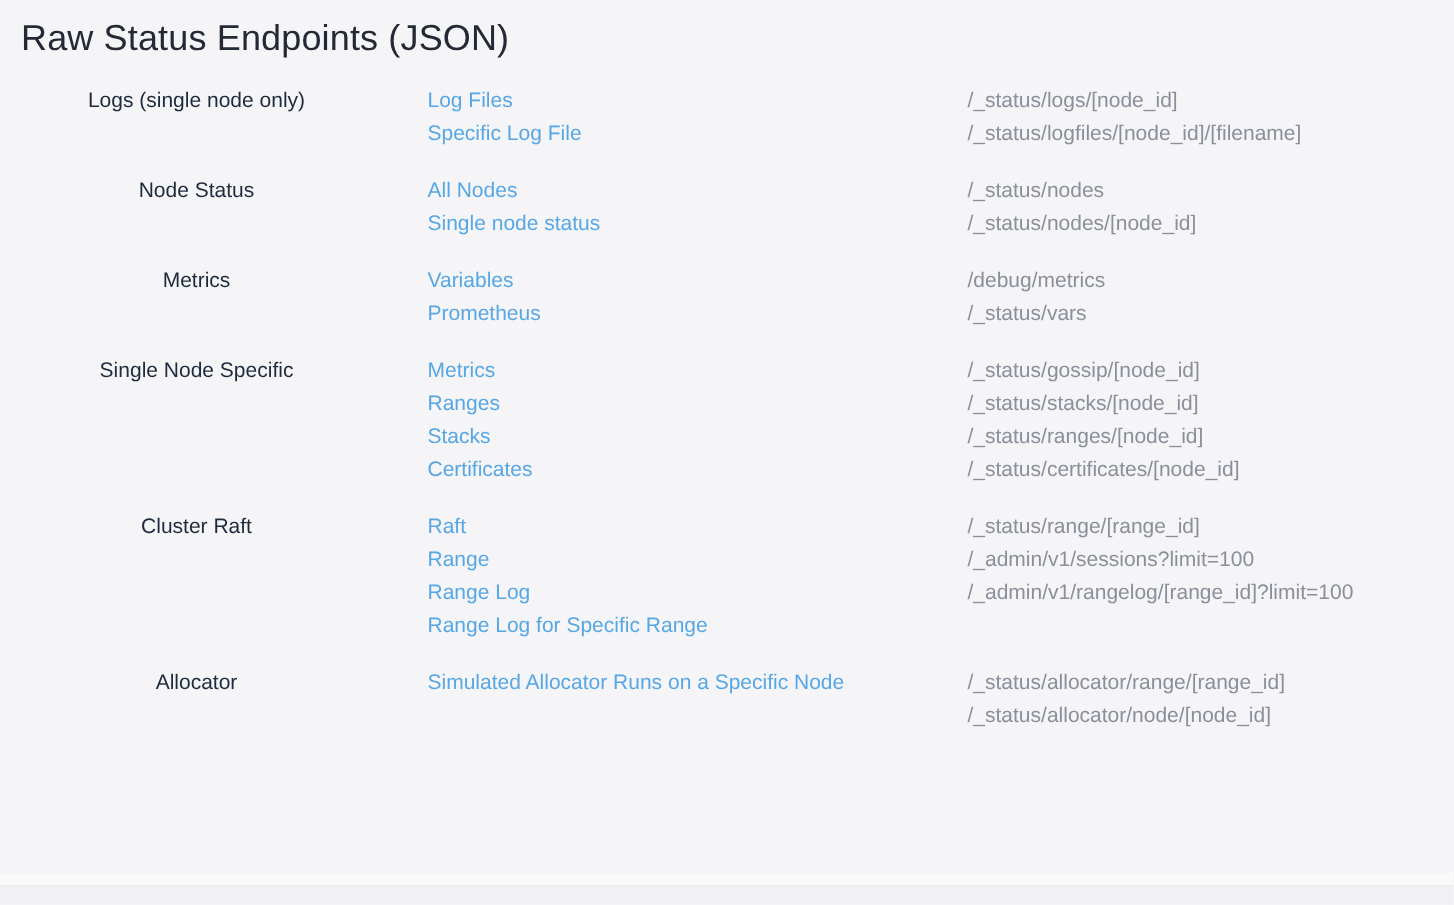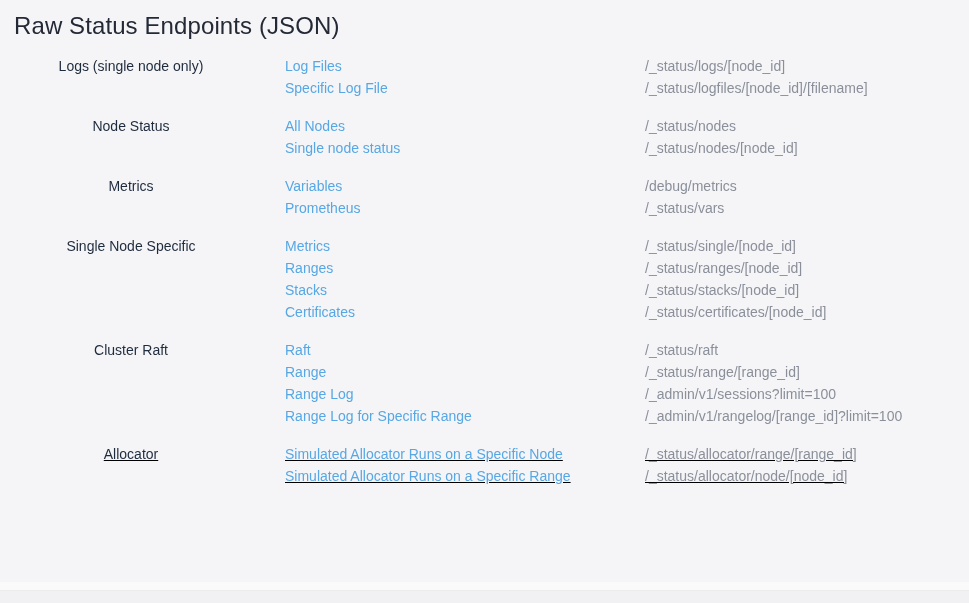--- a/index.html
+++ b/index.html
@@ -24,21 +24,21 @@
     letter-spacing: 0.1px;
   }
   .sections {
     margin-top: 15px;
   }
   .section {
     display: flex;
     align-items: flex-start;
     margin-bottom: 16px;
   }
-  .section:last-child { margin-bottom: 12px; text-decoration: underline; }
+  .section:last-child { margin-bottom: 12px; }
   .cat {
     width: 262px;
     padding-right: 23px;
     box-sizing: content-box;
     text-align: center;
     font-size: 14px;
     line-height: 22px;
     color: var(--category-color, #1e2b3d);
     flex: 0 0 auto;
   }
@@ -127,49 +127,47 @@
 
   <div class="section">
     <div class="cat">Single Node Specific</div>
     <div class="links">
           <a class="link" href="#">Metrics</a>
           <a class="link" href="#">Ranges</a>
           <a class="link" href="#">Stacks</a>
           <a class="link" href="#">Certificates</a>
         </div>
     <div class="paths">
-          <div class="path">/_status/single/[node_id]</div>
+          <div class="path">/_status/gossip/[node_id]</div>
+          <div class="path">/_status/stacks/[node_id]</div>
           <div class="path">/_status/ranges/[node_id]</div>
-          <div class="path">/_status/stacks/[node_id]</div>
           <div class="path">/_status/certificates/[node_id]</div>
         </div>
   </div>
 
 
   <div class="section">
     <div class="cat">Cluster Raft</div>
     <div class="links">
           <a class="link" href="#">Raft</a>
           <a class="link" href="#">Range</a>
           <a class="link" href="#">Range Log</a>
           <a class="link" href="#">Range Log for Specific Range</a>
         </div>
     <div class="paths">
-          <div class="path">/_status/raft</div>
           <div class="path">/_status/range/[range_id]</div>
           <div class="path">/_admin/v1/sessions?limit=100</div>
           <div class="path">/_admin/v1/rangelog/[range_id]?limit=100</div>
         </div>
   </div>
 
   <div class="section">
     <div class="cat">Allocator</div>
     <div class="links">
           <a class="link" href="#">Simulated Allocator Runs on a Specific Node</a>
-          <a class="link" href="#">Simulated Allocator Runs on a Specific Range</a>
         </div>
     <div class="paths">
           <div class="path">/_status/allocator/range/[range_id]</div>
           <div class="path">/_status/allocator/node/[node_id]</div>
         </div>
   </div>
 </div>
   <div class="strip-white"></div>
   <div class="strip-gray"></div>
 </div>

